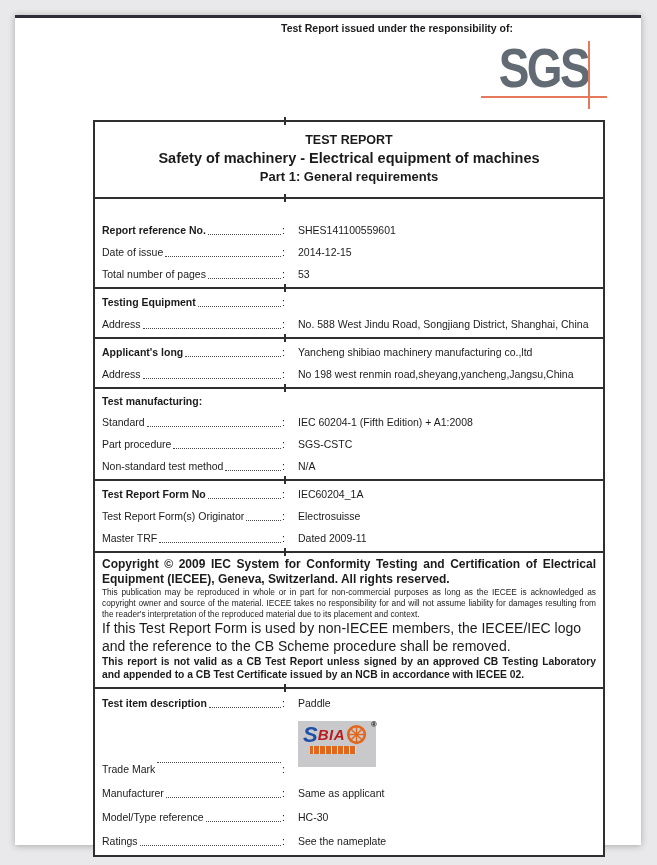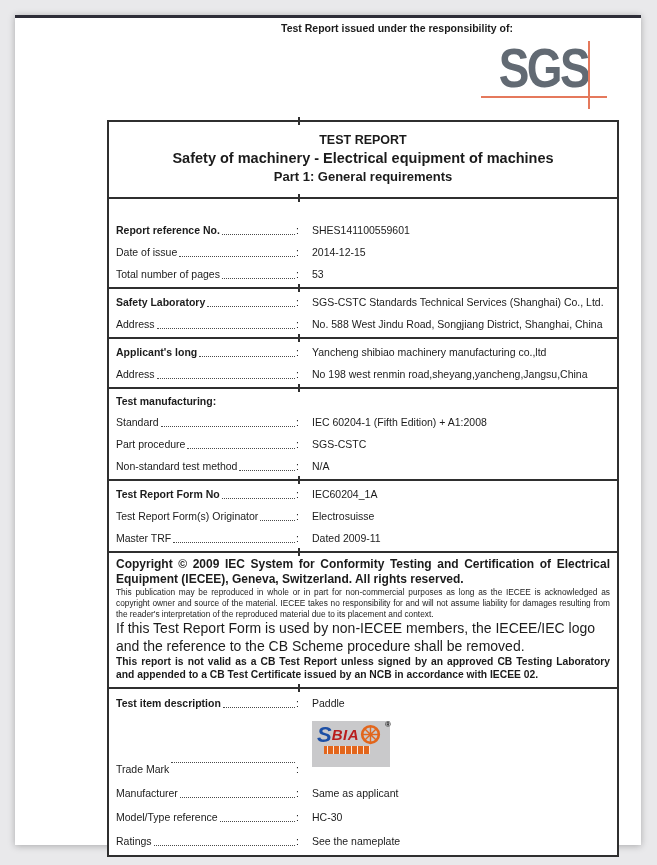--- a/index.html
+++ b/index.html
@@ -26,21 +26,21 @@
     position:absolute; right:53px; top:24px;
     font-size:56px; font-weight:bold; line-height:52px;
     color:#626a73; letter-spacing:-3px;
     transform:scaleX(0.82); transform-origin:right center;
   }
   .cross-v { position:absolute; left:573px; top:23px; width:2px; height:68px; background:#e5795c; }
   .cross-h { position:absolute; left:466px; top:78px; width:126px; height:2px; background:#e5795c; }
 
   
   .report-table {
-    position:absolute; left:92px; top:102px; width:512px;
+    position:absolute; left:78px; top:102px; width:512px;
     border:2px solid #2f2f2f; background:#fff;
   }
   .sec { position:relative; padding:2px 7px; }
   .sec + .sec { border-top:2px solid #2f2f2f; }
   .tick::after {
     content:""; position:absolute; left:189px; top:-5px;
     width:2px; height:8px; background:#2f2f2f;
   }
   .sec-header { text-align:center; padding:9px 6px 11px; }
   .h-line1 { font-size:12.5px; font-weight:bold; margin:2px 0; }
@@ -127,25 +127,24 @@
             <span class="dots"></span>
             <span class="colon">:</span>
           </div>
         <div class="val">53</div>
       </div>
     </div>
 
     <div class="sec tick">
       <div class="row">
         <div class="lab">
-            <span class="ltext b">Safety Laboratory</span>
-            <span class="dots"></span>
-            <span class="colon">:</span>
-          </div>
-        <div class="val">SGS-CSTC Standards Technical Services (Shanghai) Co., Ltd.</div>
+            <span class="ltext b">Testing Equipment</span>
+            <span class="dots"></span>
+            <span class="colon">:</span>
+          </div>
       </div>
       <div class="row">
         <div class="lab">
             <span class="ltext">Address</span>
             <span class="dots"></span>
             <span class="colon">:</span>
           </div>
         <div class="val">No. 588 West Jindu Road, Songjiang District, Shanghai, China</div>
       </div>
     </div>

